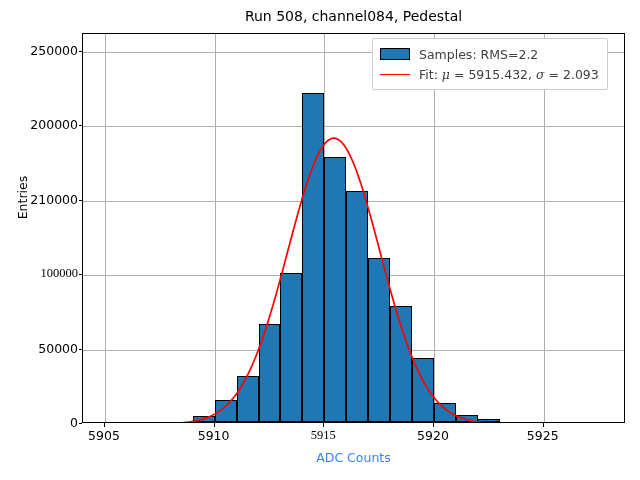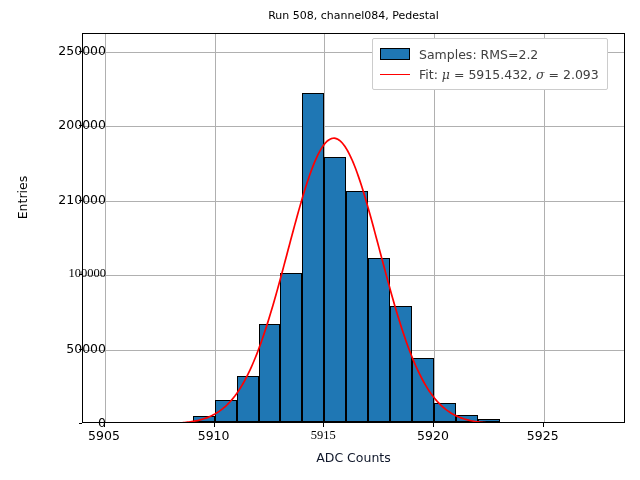--- a/index.html
+++ b/index.html
@@ -18,21 +18,21 @@
     width: 640px;
     height: 480px;
     background: #ffffff;
   }
   #chart-title {
     position: absolute;
     left: 82px;
     top: 8px;
     width: 543px;
     text-align: center;
-    font-size: 11px;
+    font-size: 14px;
     color: #000000;
     line-height: 16px;
   }
   
   #plot-area {
     position: absolute;
     left: 82px;
     top: 33px;
     width: 543px;
     height: 390px;
@@ -88,35 +88,35 @@
   }
   .ytick-mark {
     position: absolute;
     left: 78.5px;
     width: 3.5px;
     height: 1px;
     background: #000000;
   }
   .ytick-label {
     position: absolute;
-    right: 534px;
+    right: 562px;
     font-size: 12.5px;
     color: #000000;
     text-align: right;
     margin-top: -8px;
     white-space: nowrap;
   }
   #xlabel {
     position: absolute;
     left: 82px;
     top: 450px;
     width: 543px;
     text-align: center;
     font-size: 12.5px;
-    color: #0f172a;
+    color: #3b82f6;
   }
   #ylabel {
     position: absolute;
     left: -78px;
     top: 190px;
     width: 200px;
     text-align: center;
     font-size: 12.5px;
     color: #000000;
     transform: rotate(-90deg);

